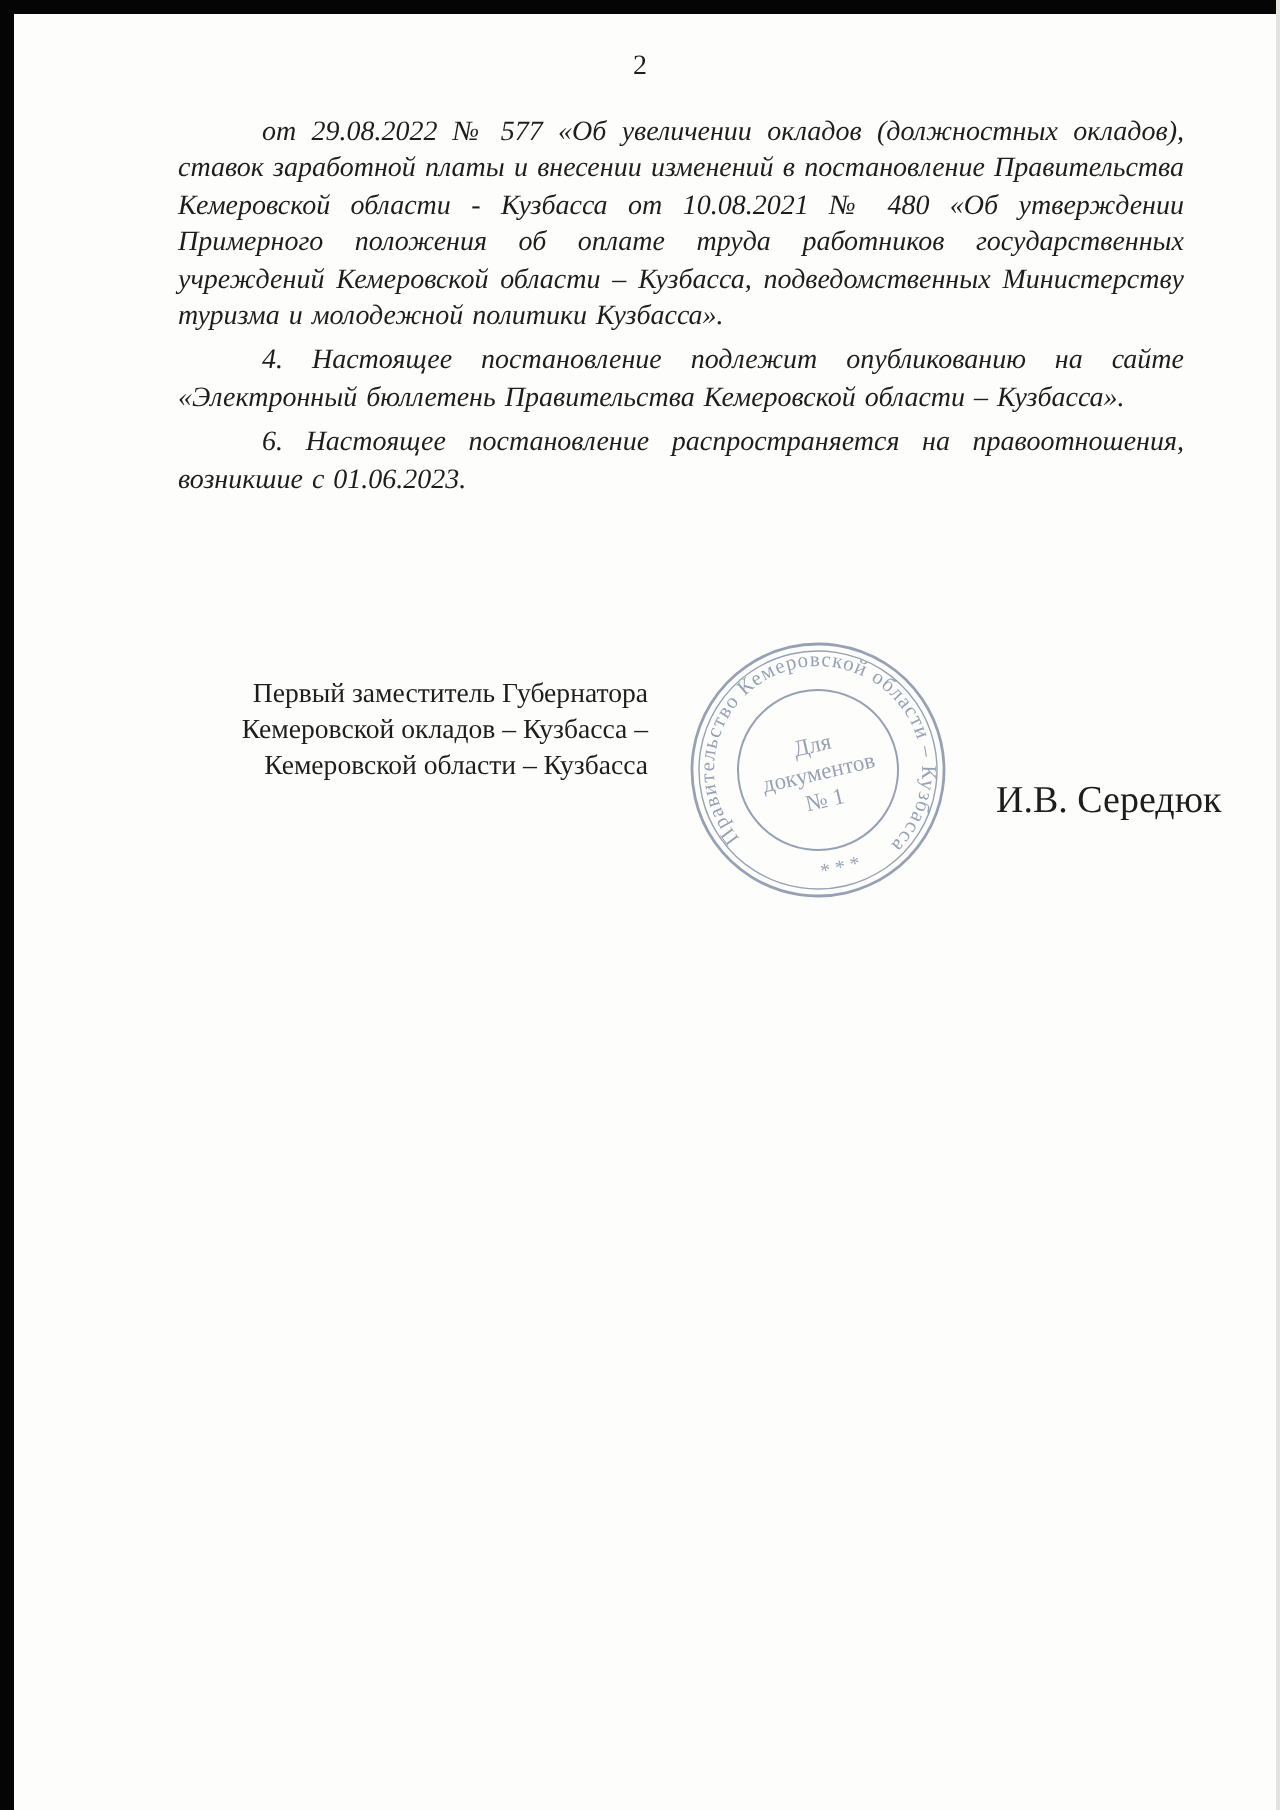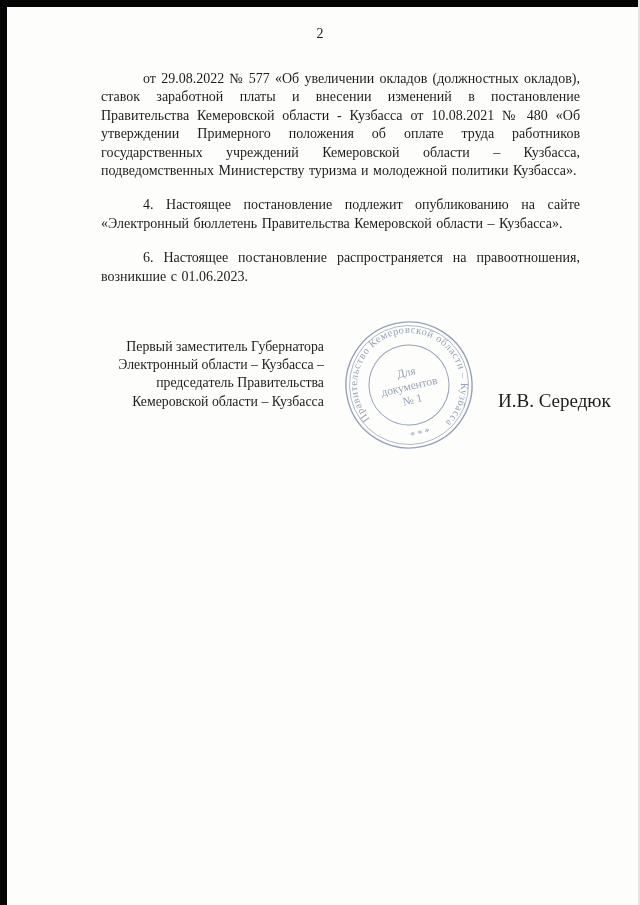--- a/index.html
+++ b/index.html
@@ -48,24 +48,25 @@
   }
   .body-text {
     position: absolute;
     left: 85px;
     top: 54px;
     width: 511px;
     font-size: 14px;
     line-height: 18.4px;
   }
   .body-text p {
-    margin: 16px;
+    margin: 4px;
     text-indent: 42px;
     text-align: justify;
     word-spacing: 1px;
+    font-style: italic;
   }
   .signature-block {
     position: absolute;
     left: 86px;
     top: 338px;
     width: 238px;
     text-align: right;
     font-size: 13.8px;
     line-height: 18.2px;
   }
@@ -99,22 +100,21 @@
   <div class="page-number">2</div>
 
   <div class="body-text">
     <p>от 29.08.2022 № 577 «Об увеличении окладов (должностных окладов), ставок заработной платы и внесении изменений в постановление Правительства Кемеровской области - Кузбасса от 10.08.2021 № 480 «Об утверждении Примерного положения об оплате труда работников государственных учреждений Кемеровской области – Кузбасса, подведомственных Министерству туризма и молодежной политики Кузбасса».</p>
     <p>4. Настоящее постановление подлежит опубликованию на сайте «Электронный бюллетень Правительства Кемеровской области – Кузбасса».</p>
     <p>6. Настоящее постановление распространяется на правоотношения, возникшие с 01.06.2023.</p>
   </div>
 
   <div class="signature-block">
     <div>Первый заместитель Губернатора</div>
-    <div>Электронный области – Кузбасса –</div>
-    <div>председатель Правительства</div>
+    <div>Кемеровской окладов – Кузбасса –</div>
     <div>Кемеровской области – Кузбасса</div>
   </div>
 
   <div class="signatory-name">И.В. Середюк</div>
 
   <div class="stamp">
     <svg width="138" height="138" viewBox="0 0 138 138">
       <circle cx="69" cy="69" r="63" fill="none" stroke-width="1.4" stroke="#8e9ab0"></circle>
       <circle cx="69" cy="69" r="59.5" fill="none" stroke-width="0.7" stroke="#8e9ab0"></circle>
       <circle cx="69" cy="69" r="40" fill="none" stroke-width="1" stroke="#8e9ab0"></circle>

